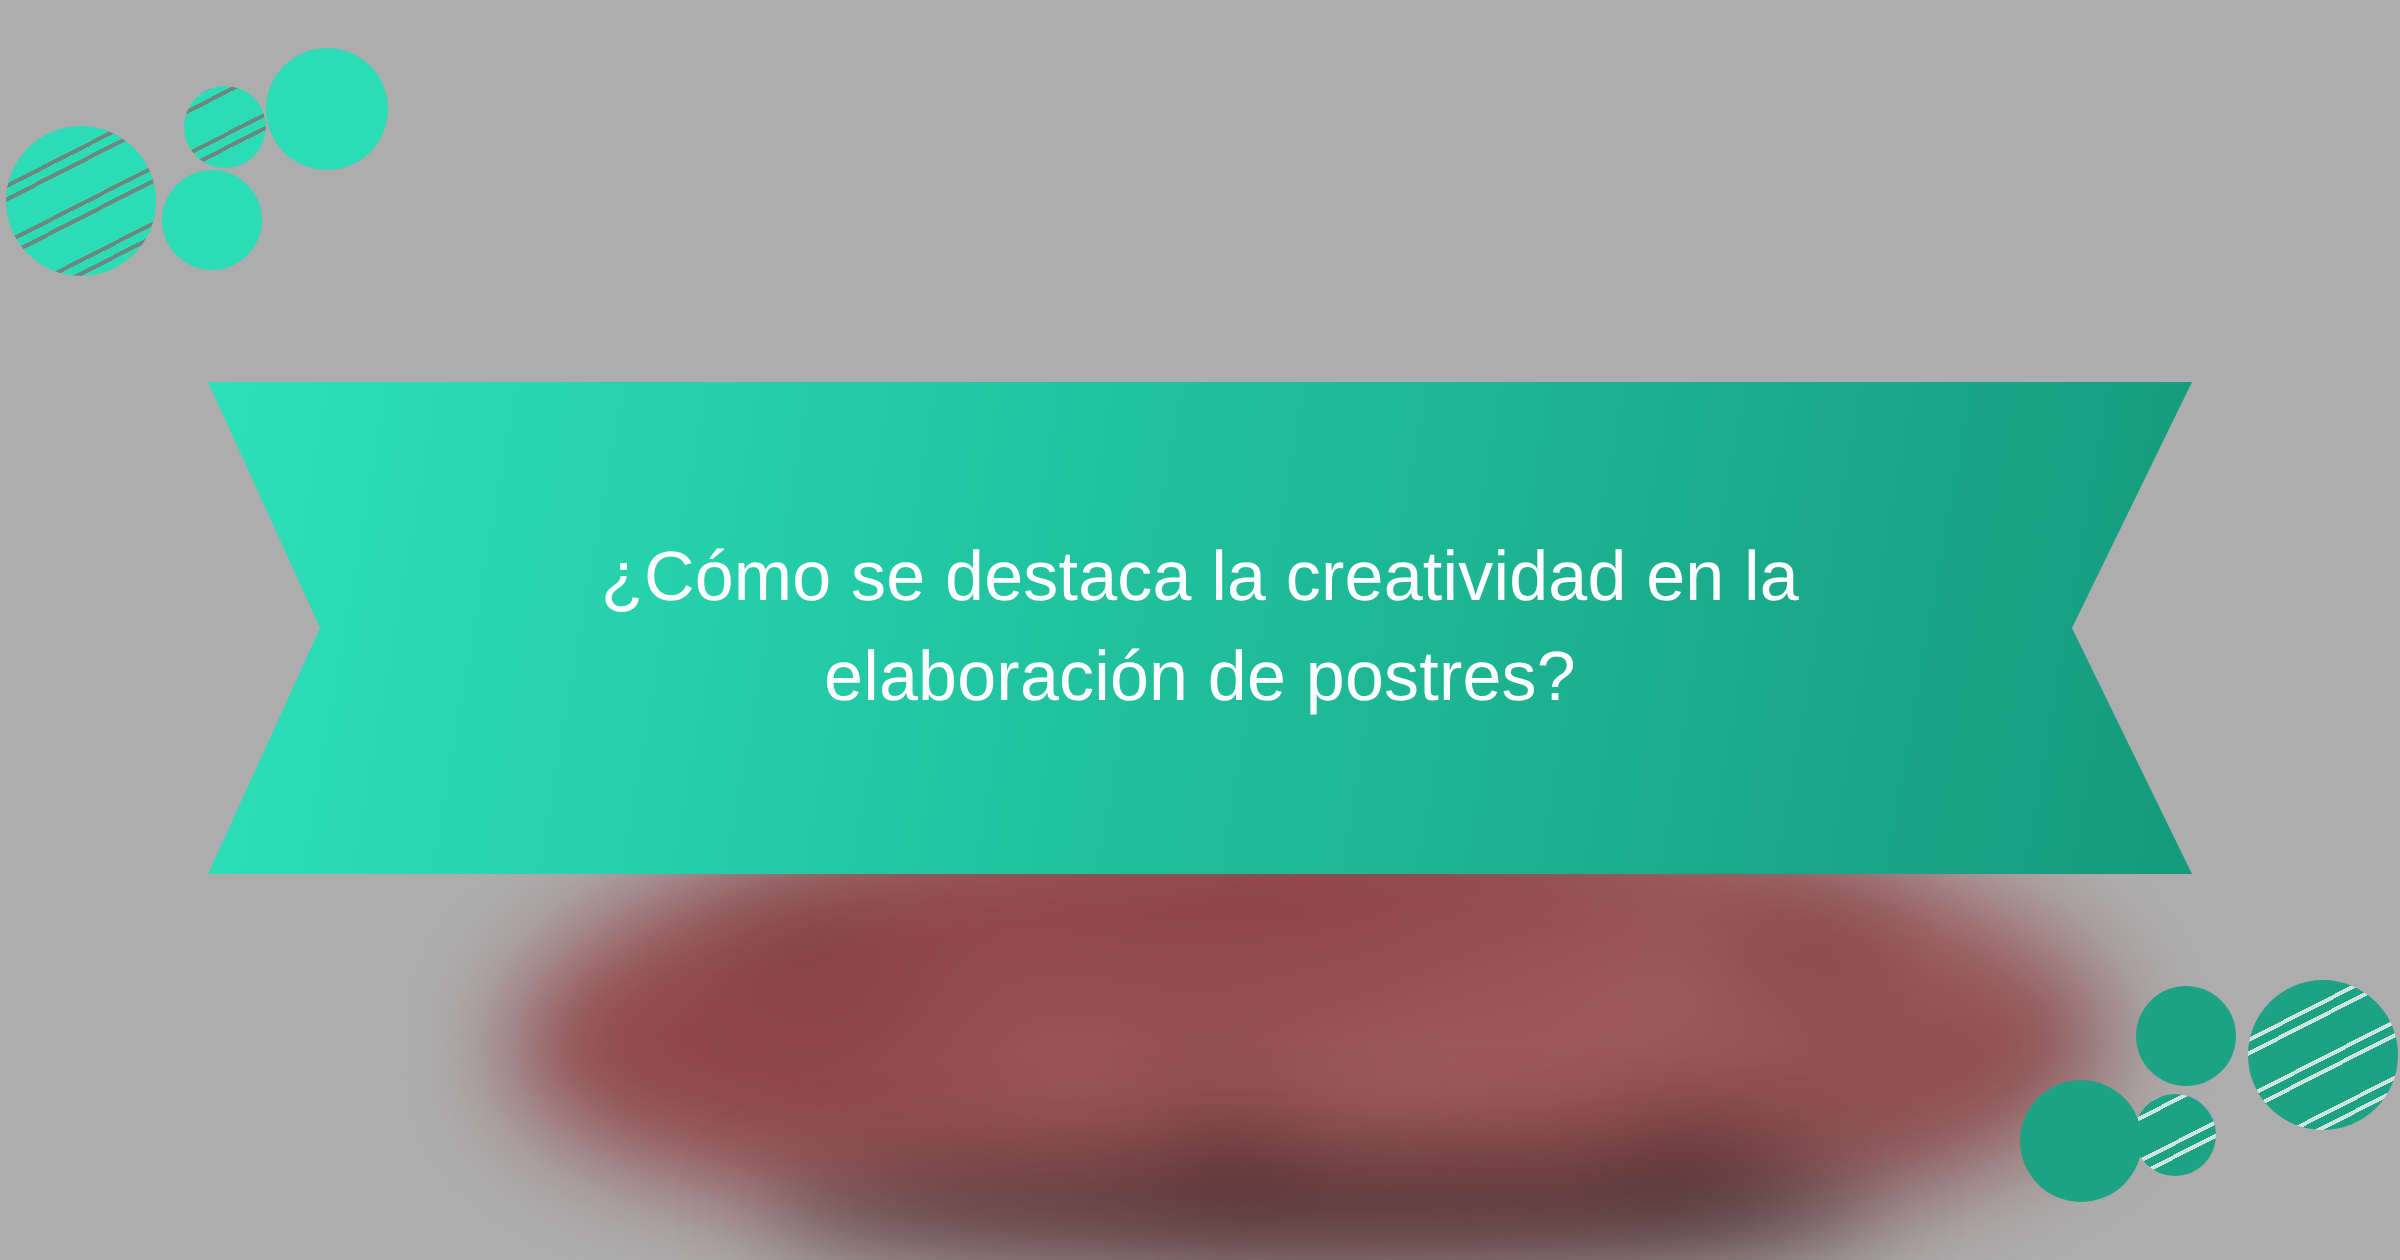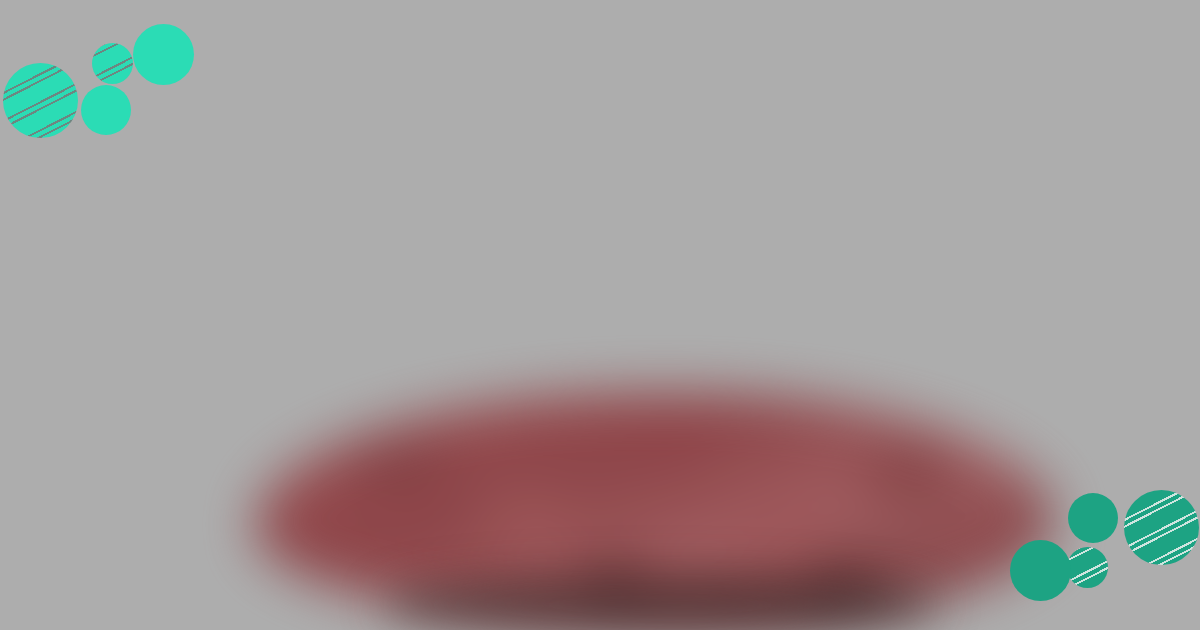--- a/index.html
+++ b/index.html
@@ -133,20 +133,24 @@
     <div class="photo-shadow"></div>
   </div>
 
   <div>
     <div class="deco-circle light striped-dark-lines" style="left:3px;  top:63px;  width:75px; height:75px;"></div>
     <div class="deco-circle light striped-dark-lines" style="left:92px; top:43px;  width:41px; height:41px;"></div>
     <div class="deco-circle light" style="left:81px; top:85px;  width:50px; height:50px;"></div>
     <div class="deco-circle light" style="left:133px;top:24px;  width:61px; height:61px;"></div>
   </div>
 
+  <div class="banner">
+    <div class="banner-text">¿Cómo se destaca la creatividad en la
+elaboración de postres?</div>
+  </div>
 
   <div>
     <div class="deco-circle dark striped-light-lines" style="left:1124px; top:490px; width:75px; height:75px;"></div>
     <div class="deco-circle dark striped-light-lines" style="left:1067px; top:547px; width:41px; height:41px;"></div>
     <div class="deco-circle dark" style="left:1068px; top:493px; width:50px; height:50px;"></div>
     <div class="deco-circle dark" style="left:1010px; top:540px; width:61px; height:61px;"></div>
   </div>
 
 </div>
 

